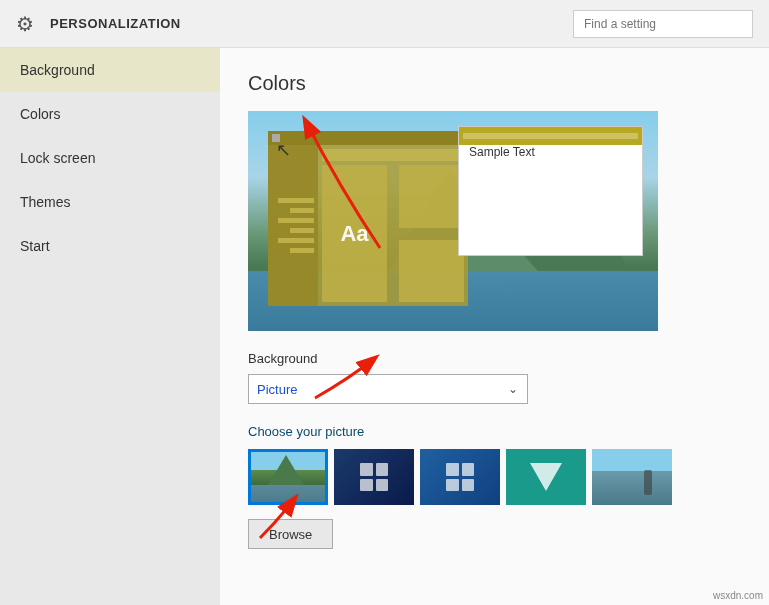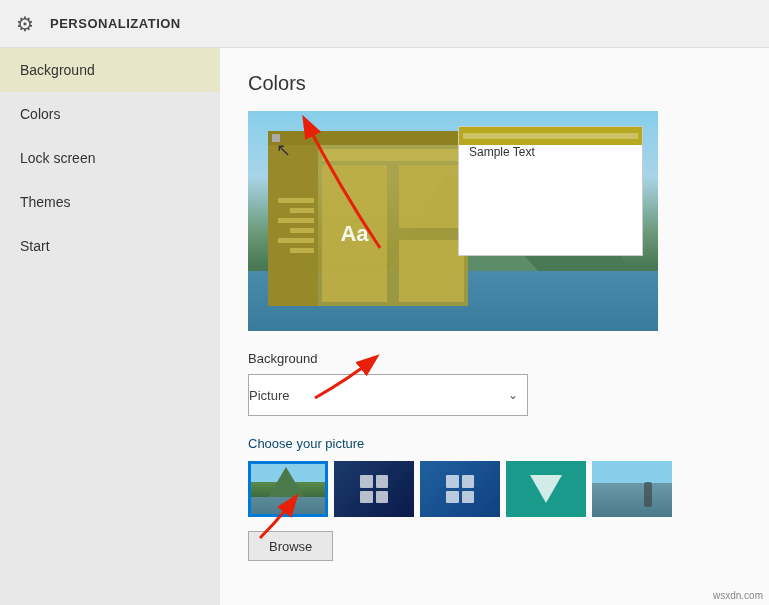--- a/index.html
+++ b/index.html
@@ -281,26 +281,26 @@
     }
 
     
     .dropdown-container {
       width: 280px;
       margin-bottom: 20px;
       position: relative;
     }
     .dropdown {
       width: 100%;
-      height: 42px;
+      height: 30px;
       border: 1px solid #aaa;
       background: #fff;
       font-size: 13px;
-      color: #404040;
-      padding: 0 0;
+      color: #1d4ed8;
+      padding: 0 8px;
       appearance: none;
       cursor: pointer;
       display: flex;
       align-items: center;
       justify-content: space-between;
     }
     .dropdown-arrow {
       position: absolute;
       right: 10px;
       top: 50%;
@@ -398,20 +398,21 @@
       inset: 0;
       border: 3px solid #0078d7;
     }
   </style>
 </head>
 <body>
 
 <div class="header">
   <span class="header-icon" style="font-size:20px;">⚙</span>
   <span class="header-title">PERSONALIZATION</span>
+  <input class="search-box" type="text" placeholder="Find a setting" style="">
 </div>
 
 <div class="main">
 
   <div class="sidebar">
     <div class="sidebar-item active">Background</div>
     <div class="sidebar-item">Colors</div>
     <div class="sidebar-item">Lock screen</div>
     <div class="sidebar-item">Themes</div>
     <div class="sidebar-item">Start</div>

